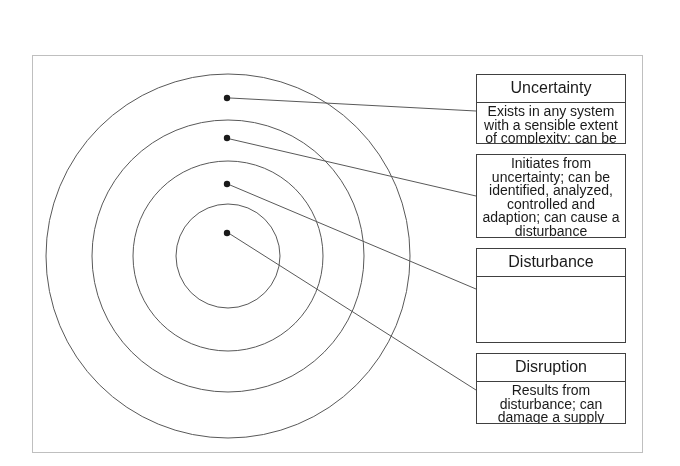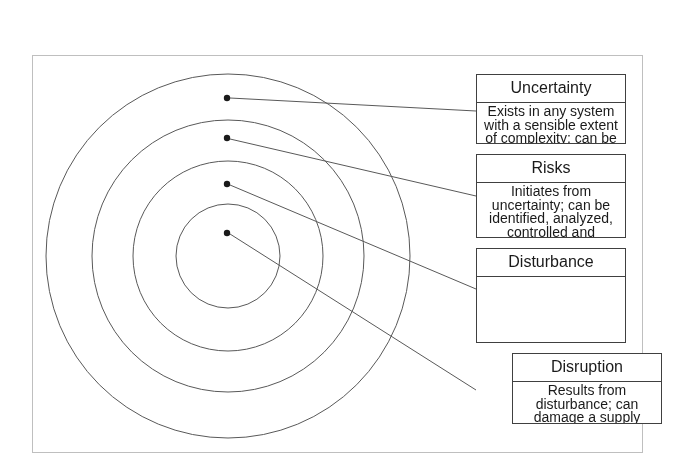--- a/index.html
+++ b/index.html
@@ -65,21 +65,21 @@
   }
   .concept-desc {
     font-size: 14px;
     line-height: 13.5px;
     text-align: center;
     padding: 2px 3px 1px 3px;
   }
   .box-uncertainty { top: 63px;  height: 70px; }
   .box-risks       { top: 143px; height: 84px; }
   .box-disturbance { top: 237px; height: 95px; }
-  .box-disruption  { top: 342px; height: 71px; margin-left: 36px; }
+  .box-disruption  { top: 342px; height: 71px; }
 </style>
 </head>
 <body>
 
 <div class="canvas">
 
   <div class="frame"></div>
 
   <svg class="diagram" viewBox="0 0 680 466" shape-rendering="geometricPrecision">
 
@@ -98,21 +98,20 @@
     <circle class="dot" cx="227" cy="173" r="3.2"></circle>
     <circle class="dot" cx="227" cy="222" r="3.2"></circle>
   </svg>
 
   <div class="concept-box box-uncertainty">
     <div class="concept-title">Uncertainty</div>
     <div class="concept-desc">Exists in any system with a sensible extent of complexity; can be reduced amplified</div>
   </div>
 
   <div class="concept-box box-risks">
-    <div class="concept-title">Risks</div>
     <div class="concept-desc">Initiates from uncertainty; can be identified, analyzed, controlled and adaption; can cause a disturbance</div>
   </div>
 
   <div class="concept-box box-disturbance">
     <div class="concept-title">Disturbance</div>
   </div>
 
   <div class="concept-box box-disruption">
     <div class="concept-title">Disruption</div>
     <div class="concept-desc">Results from disturbance; can damage a supply chain; can be eliminated by means of adaption</div>

